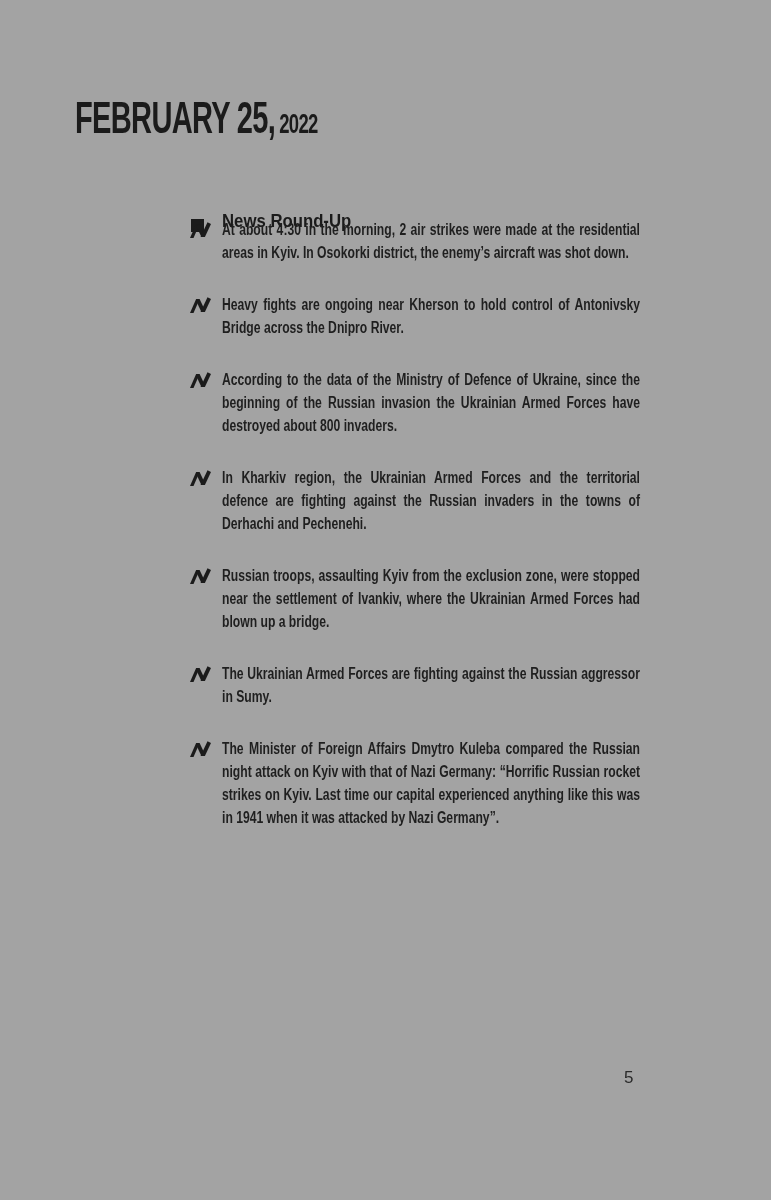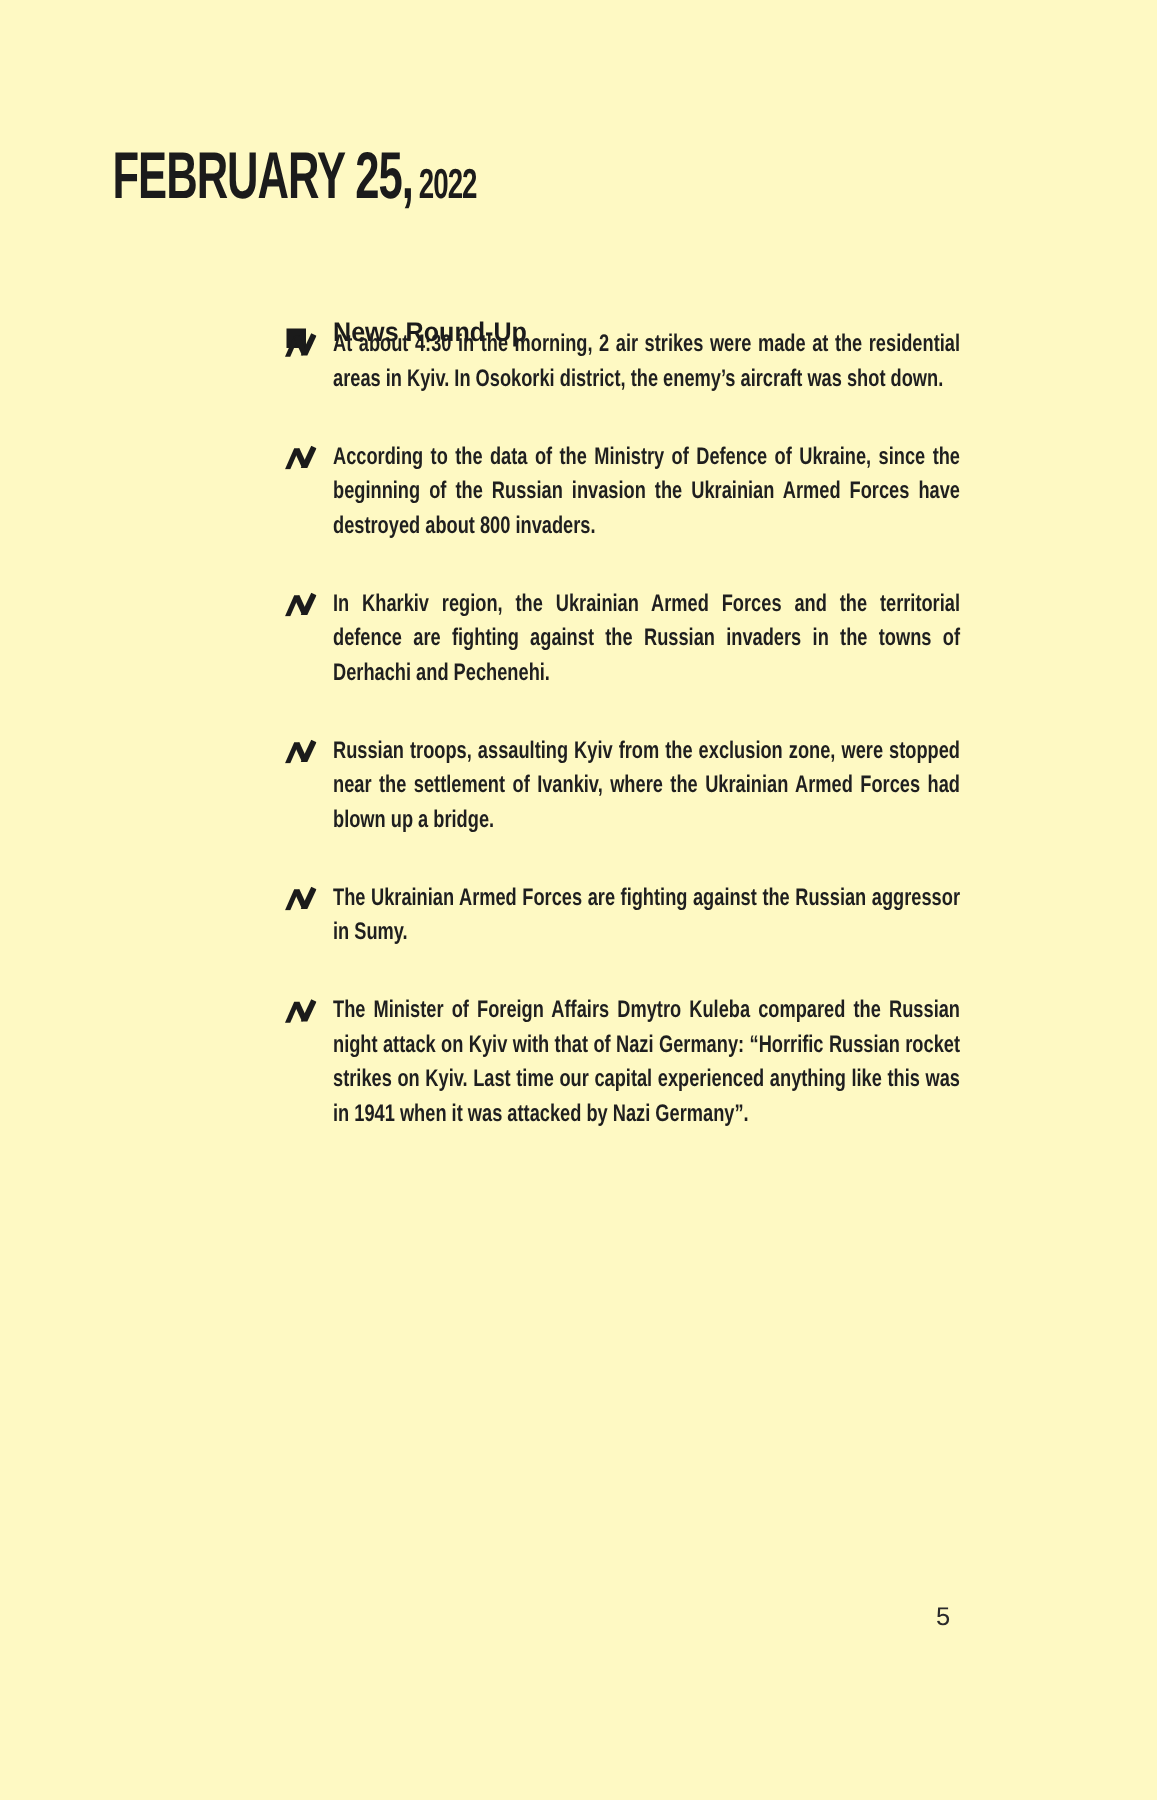--- a/index.html
+++ b/index.html
@@ -11,21 +11,21 @@
     width: 771px;
     height: 1200px;
     position: relative;
     overflow: hidden;
     font-family: "Liberation Sans", sans-serif;
     color: #1c1c1c;
   }
   .sheet {
     position: absolute;
     inset: 0;
-    background: #fef9c3;
+    background: #a3a3a3;
   }
   
   .title {
     position: absolute;
     left: 75px;
     top: 96px;
     margin: 0;
     white-space: nowrap;
     font-weight: bold;
     line-height: 44px;
@@ -130,20 +130,30 @@
       <p class="item-text">At about 4:30 in the morning, 2 air strikes were made at the residential areas in Kyiv. In Osokorki district, the enemy’s aircraft was shot down.</p>
     </li>
     <li class="news-item">
       <span class="bolt">
         <svg viewBox="0 0 24 18" width="21" height="16" xmlns="http://www.w3.org/2000/svg" fill="#1b1b1b">
           <polygon points="0,18 7,2 11,2 4,18"></polygon>
           <polygon points="7,4 11,2 17,15 13,17"></polygon>
           <polygon points="12,17 20,0 24,2 17,17"></polygon>
         </svg>
       </span>
+      <p class="item-text">Heavy fights are ongoing near Kherson to hold control of Antonivsky Bridge across the Dnipro River.</p>
+    </li>
+    <li class="news-item">
+      <span class="bolt">
+        <svg viewBox="0 0 24 18" width="21" height="16" xmlns="http://www.w3.org/2000/svg" fill="#1b1b1b">
+          <polygon points="0,18 7,2 11,2 4,18"></polygon>
+          <polygon points="7,4 11,2 17,15 13,17"></polygon>
+          <polygon points="12,17 20,0 24,2 17,17"></polygon>
+        </svg>
+      </span>
       <p class="item-text">According to the data of the Ministry of Defence of Ukraine, since the beginning of the Russian invasion the Ukrainian Armed Forces have destroyed about 800 invaders.</p>
     </li>
     <li class="news-item">
       <span class="bolt">
         <svg viewBox="0 0 24 18" width="21" height="16" xmlns="http://www.w3.org/2000/svg" fill="#1b1b1b">
           <polygon points="0,18 7,2 11,2 4,18"></polygon>
           <polygon points="7,4 11,2 17,15 13,17"></polygon>
           <polygon points="12,17 20,0 24,2 17,17"></polygon>
         </svg>
       </span>

